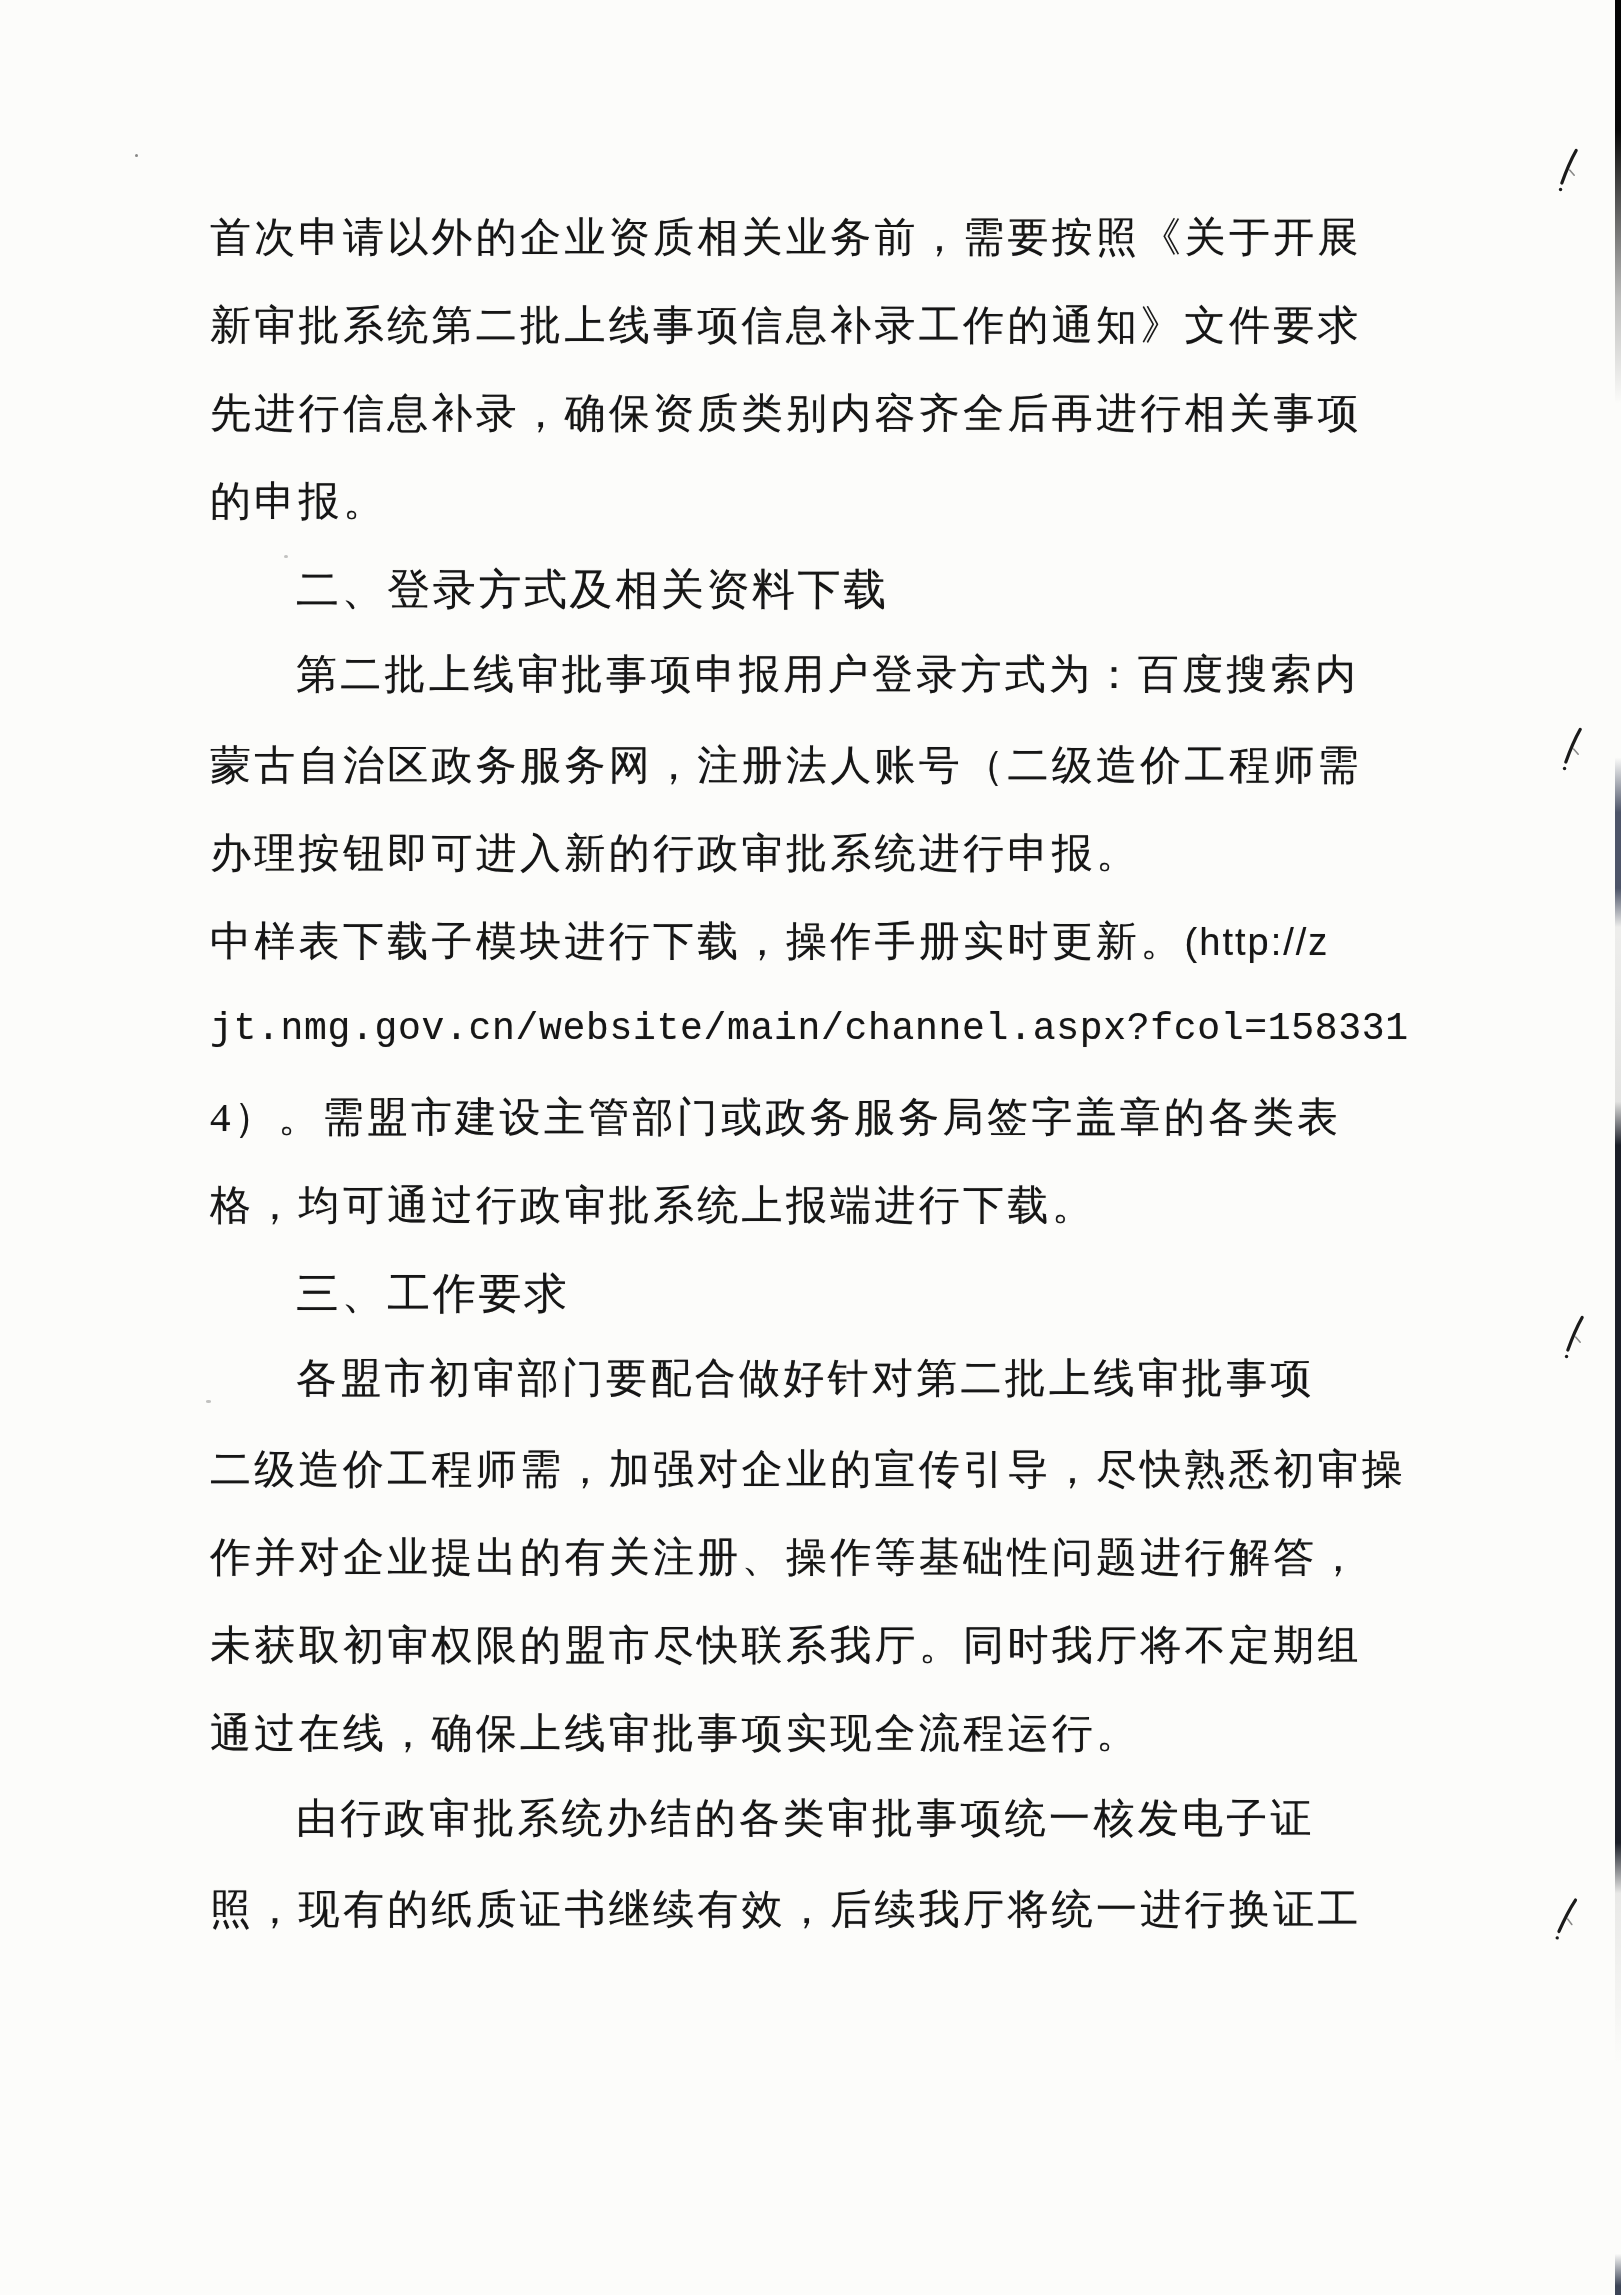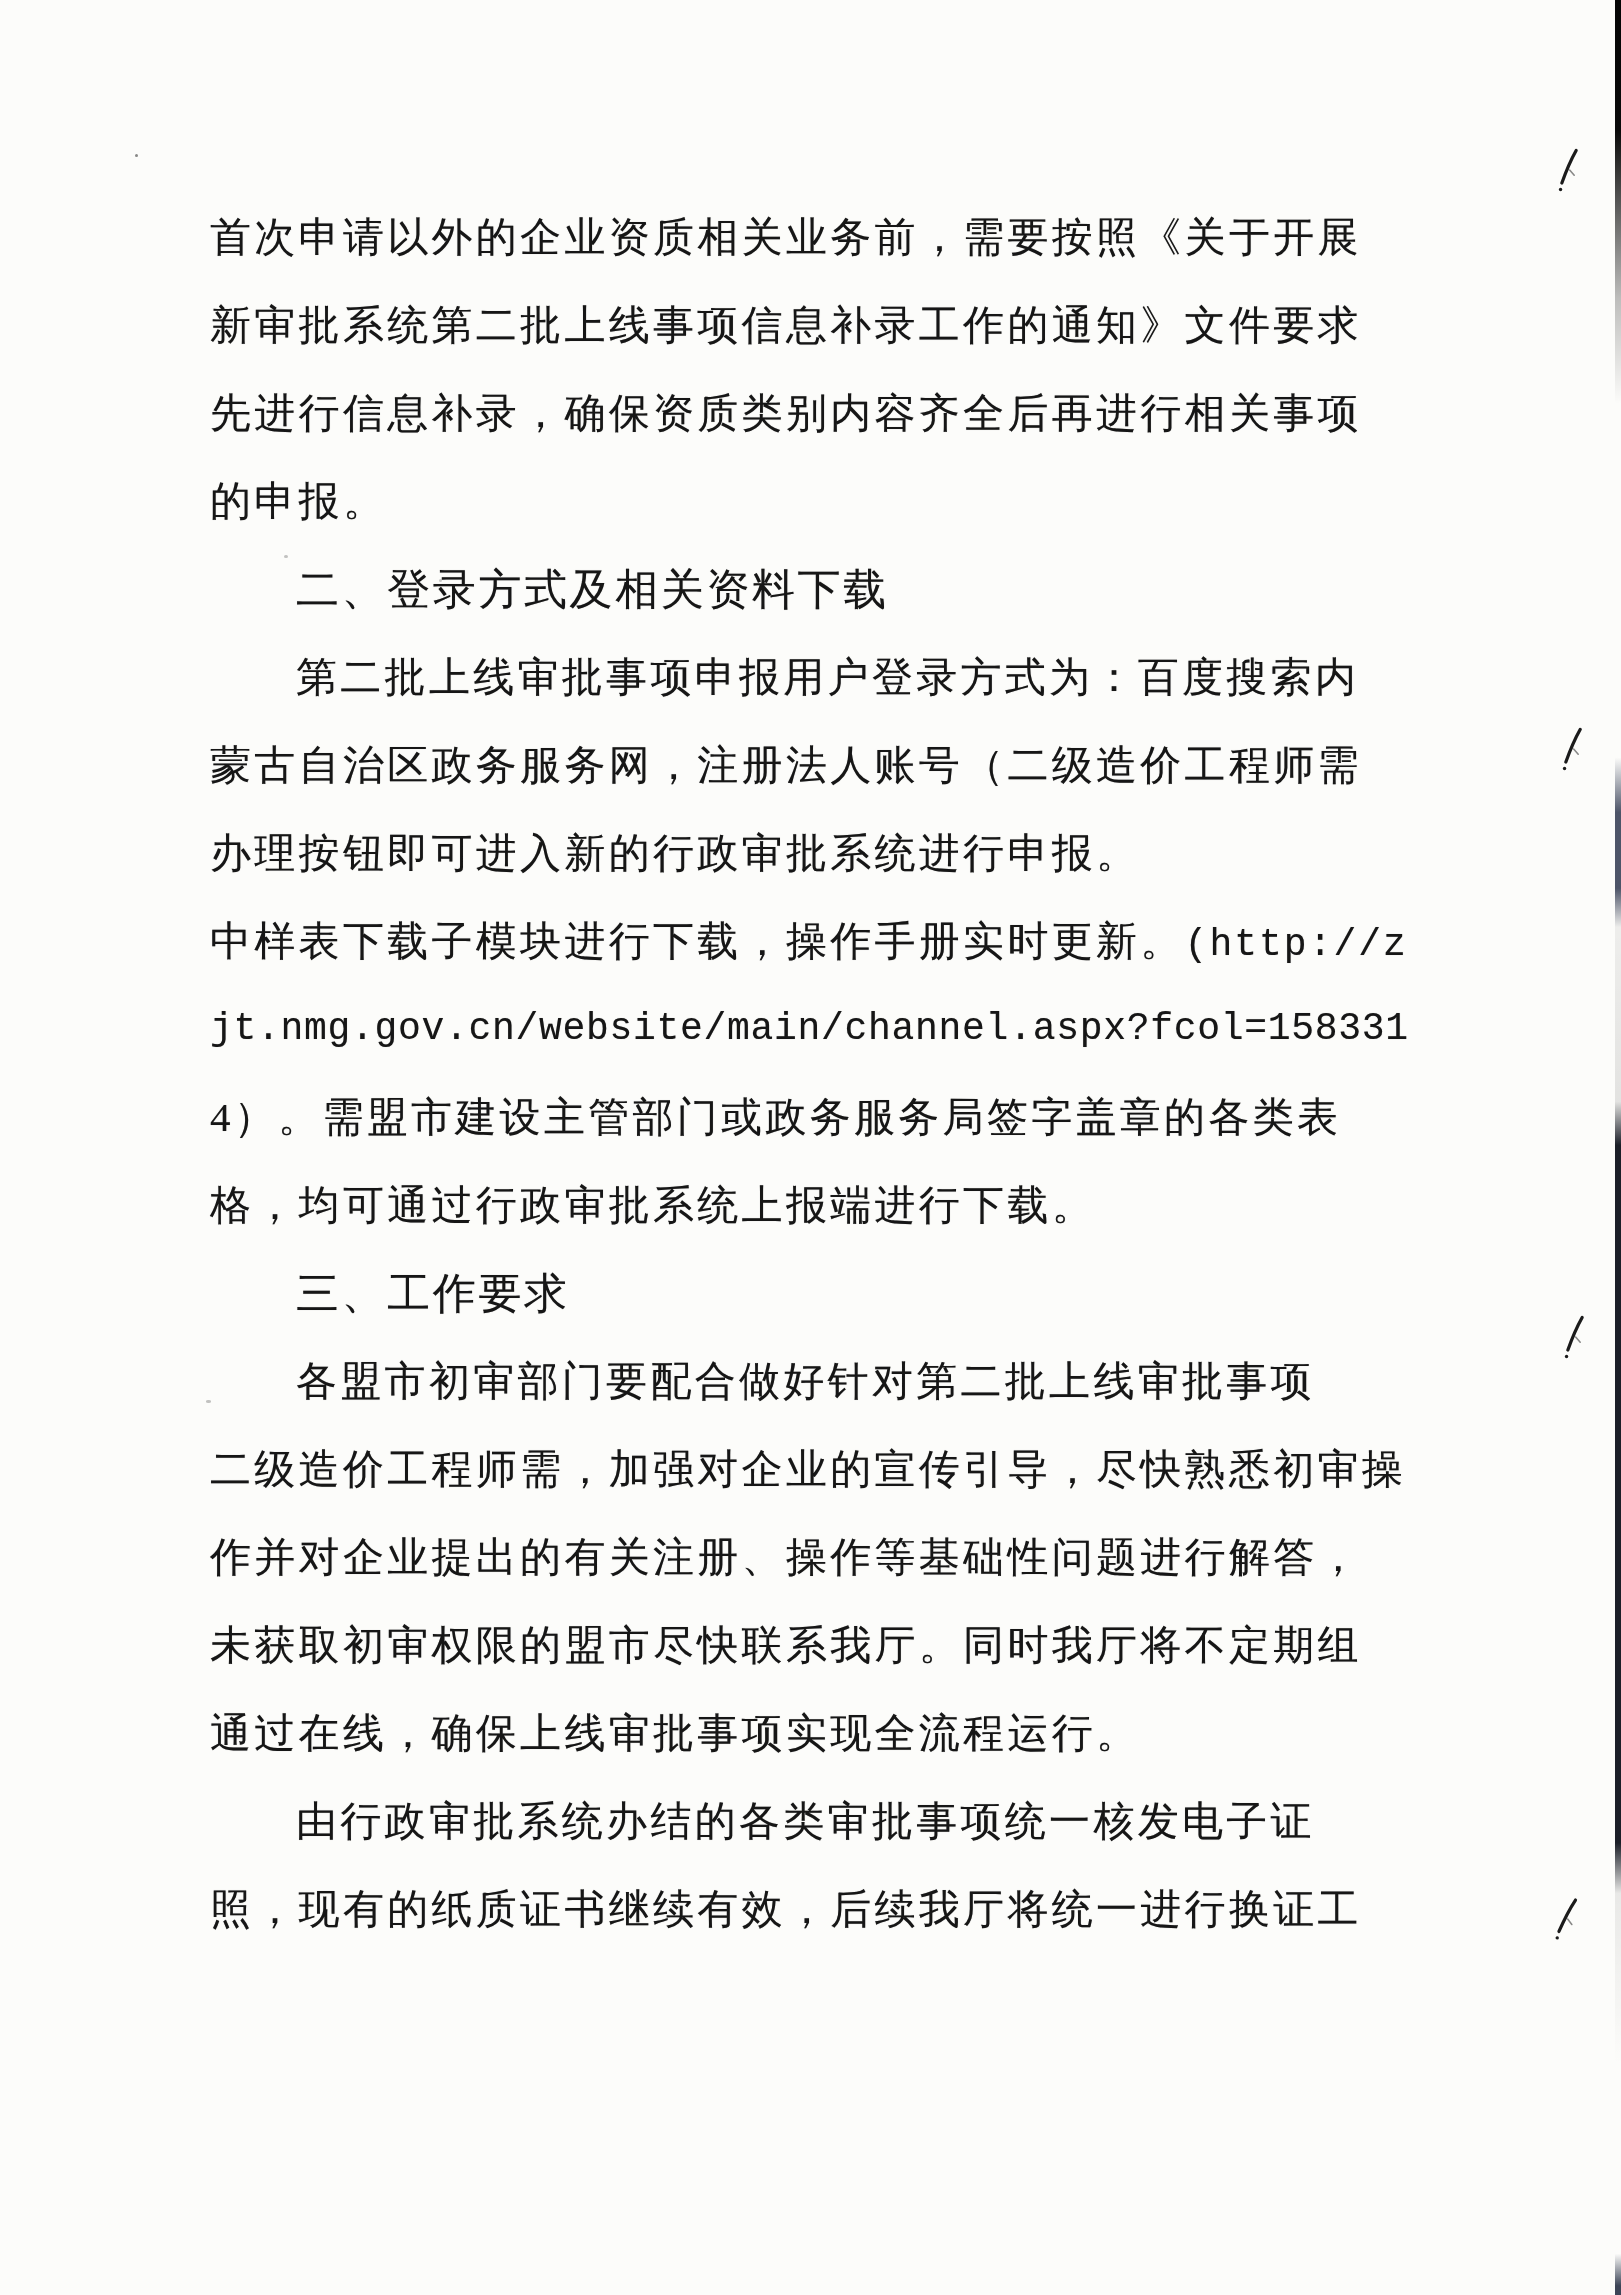--- a/index.html
+++ b/index.html
@@ -17,34 +17,34 @@
     width:1196px;
   }
   .line {
     height:88px;
     line-height:88px;
     font-size:41px;
     letter-spacing:3.3px;
     white-space:nowrap;
     text-shadow:0 0 0.7px rgba(20,20,20,0.45);
   }
-  .line.ind { padding-left:86px; }
+  .line.ind { padding-left:86px;font-family:Liberation Mono, monospace; }
   .line.heading {
     font-family:"Liberation Sans","DejaVu Sans",sans-serif;
     font-weight:400;
     font-size:43px;
     letter-spacing:2.6px;
   }
   .line.mono {
     font-family:"Liberation Mono","DejaVu Sans Mono",monospace;
     font-size:38px;
     letter-spacing:0.7px;
   }
   .mono-inline {
-    font-family:Liberation Mono, monospace;
+    font-family:Liberation Sans, sans-serif;
     font-size:38px;
     letter-spacing:2px;
   }
   
   .scan-edge {
     position:absolute; top:0; right:0;
     width:5.9px; height:2295px;
     background:linear-gradient(to bottom,
       #050505 0%, #0a0a0a 5.7%,
       rgba(0,0,0,0.25) 13%, rgba(0,0,0,0) 17.6%,

